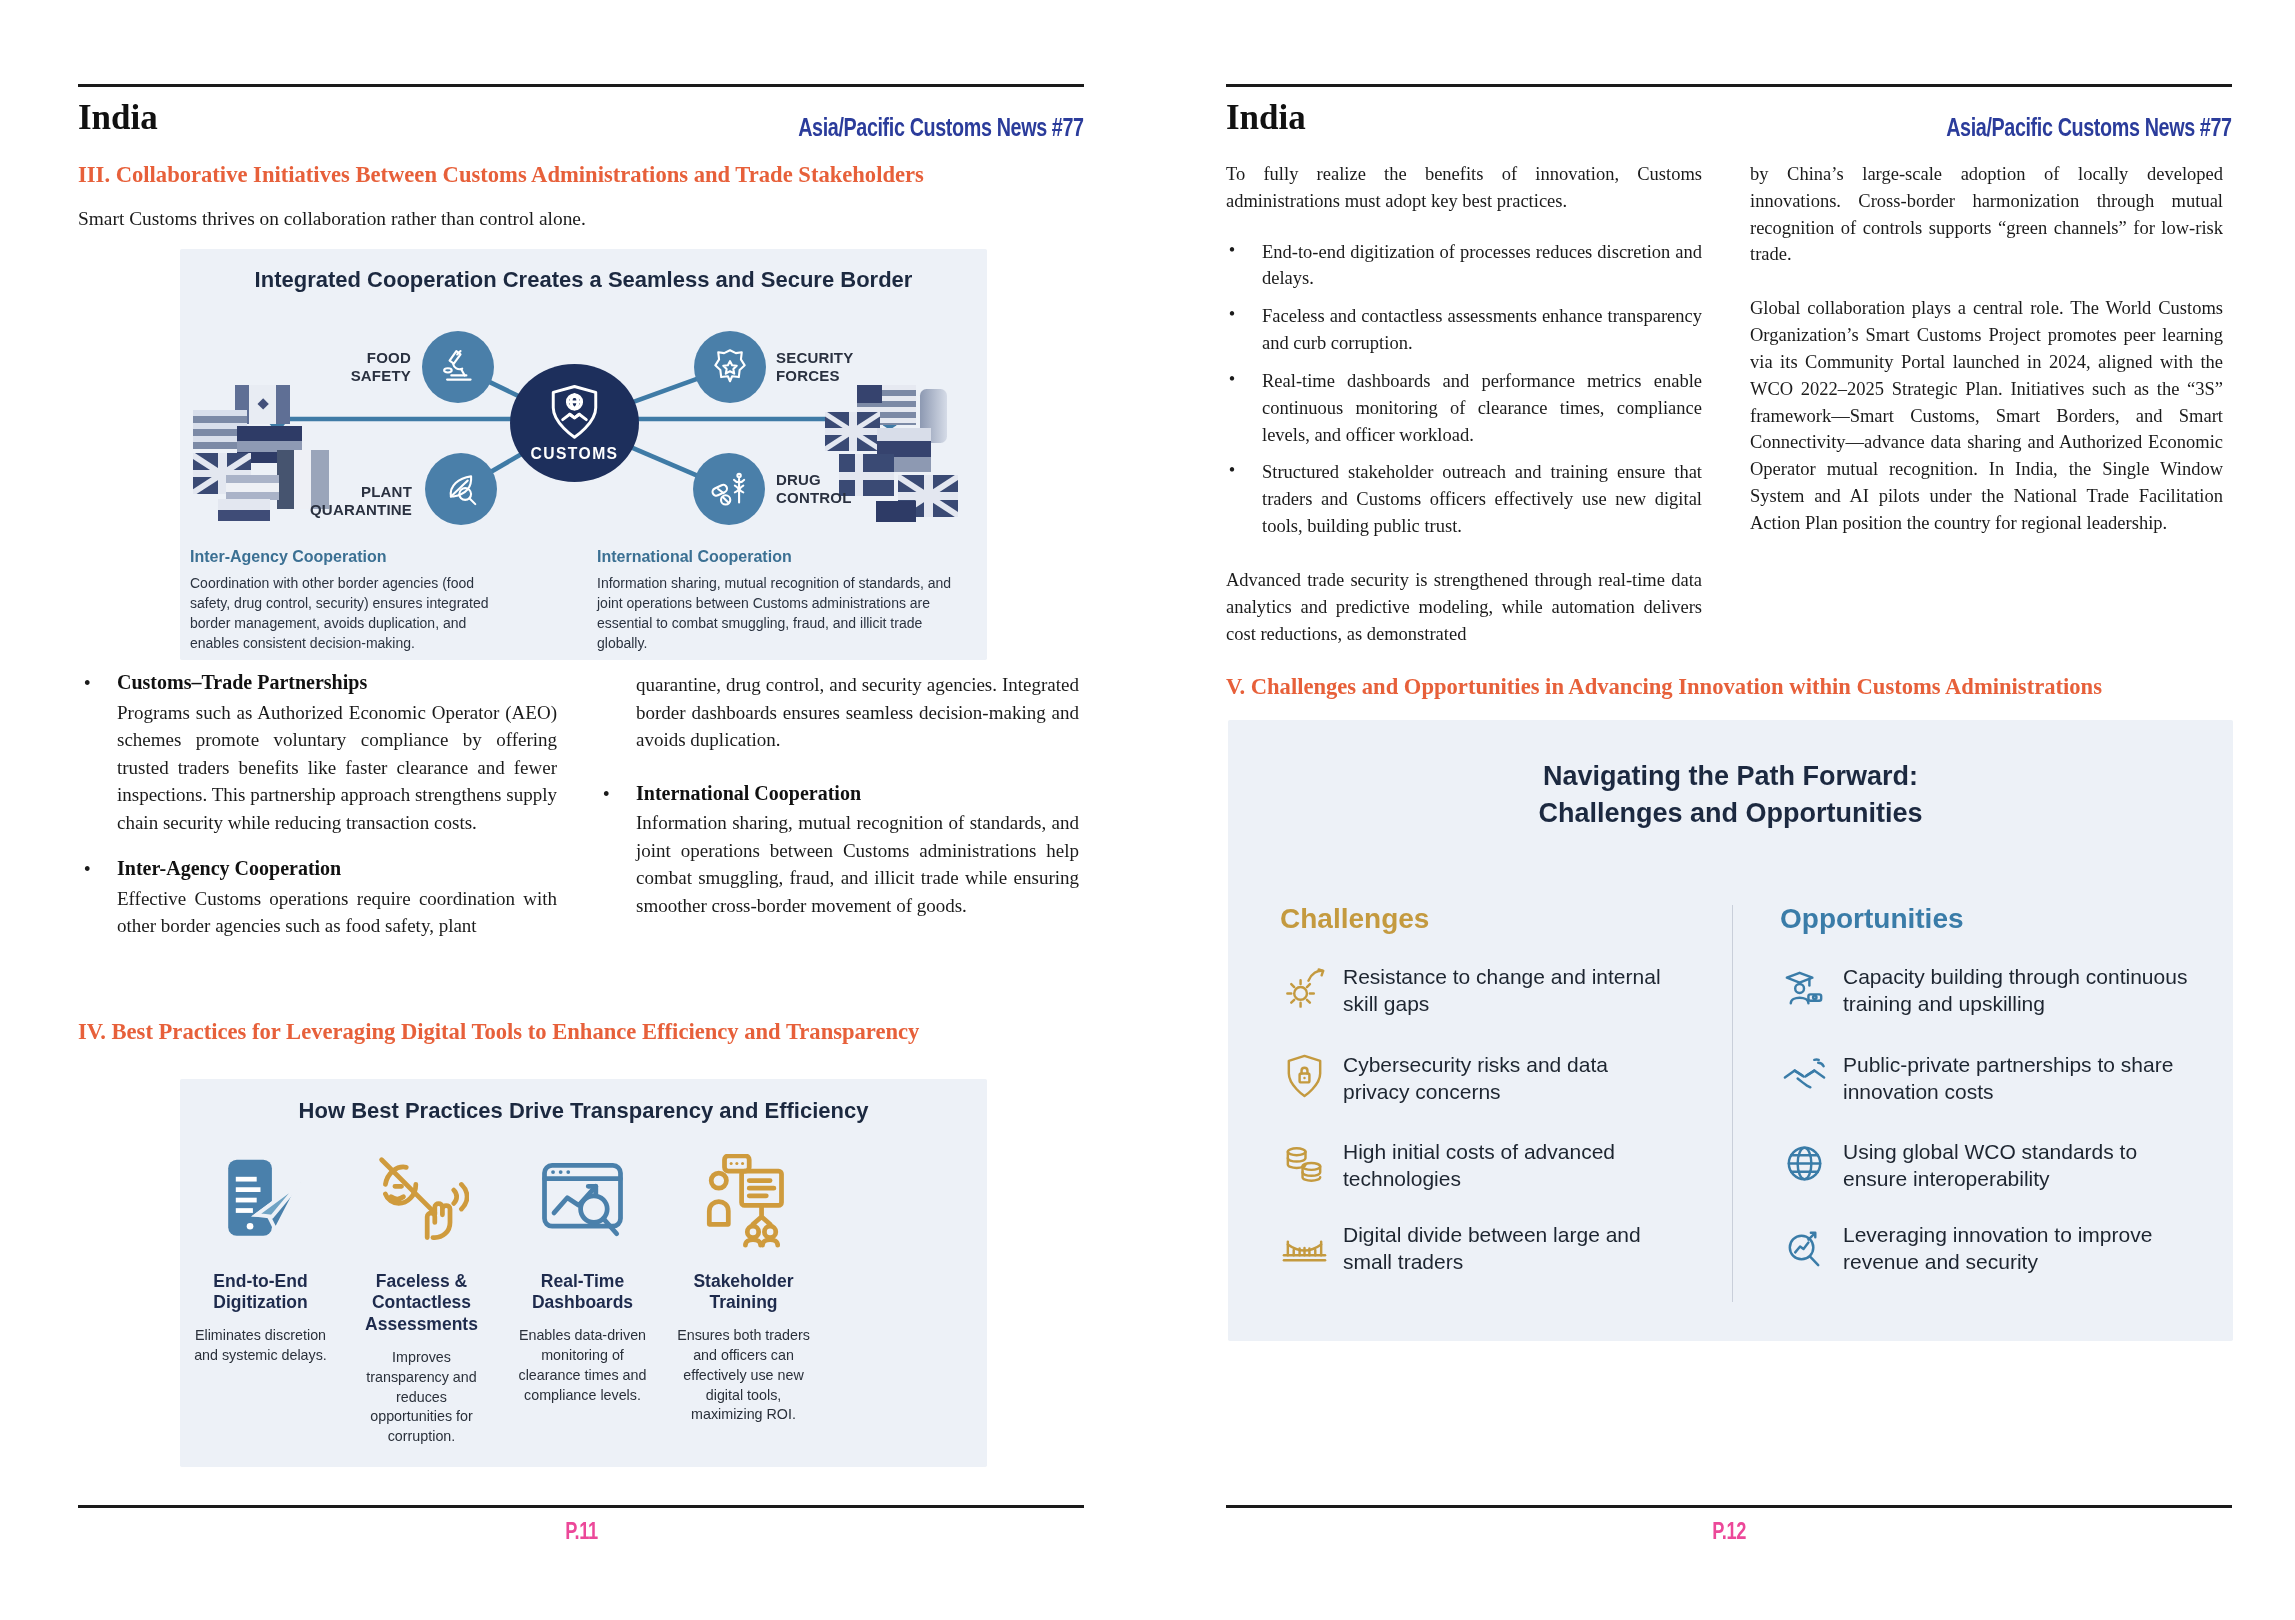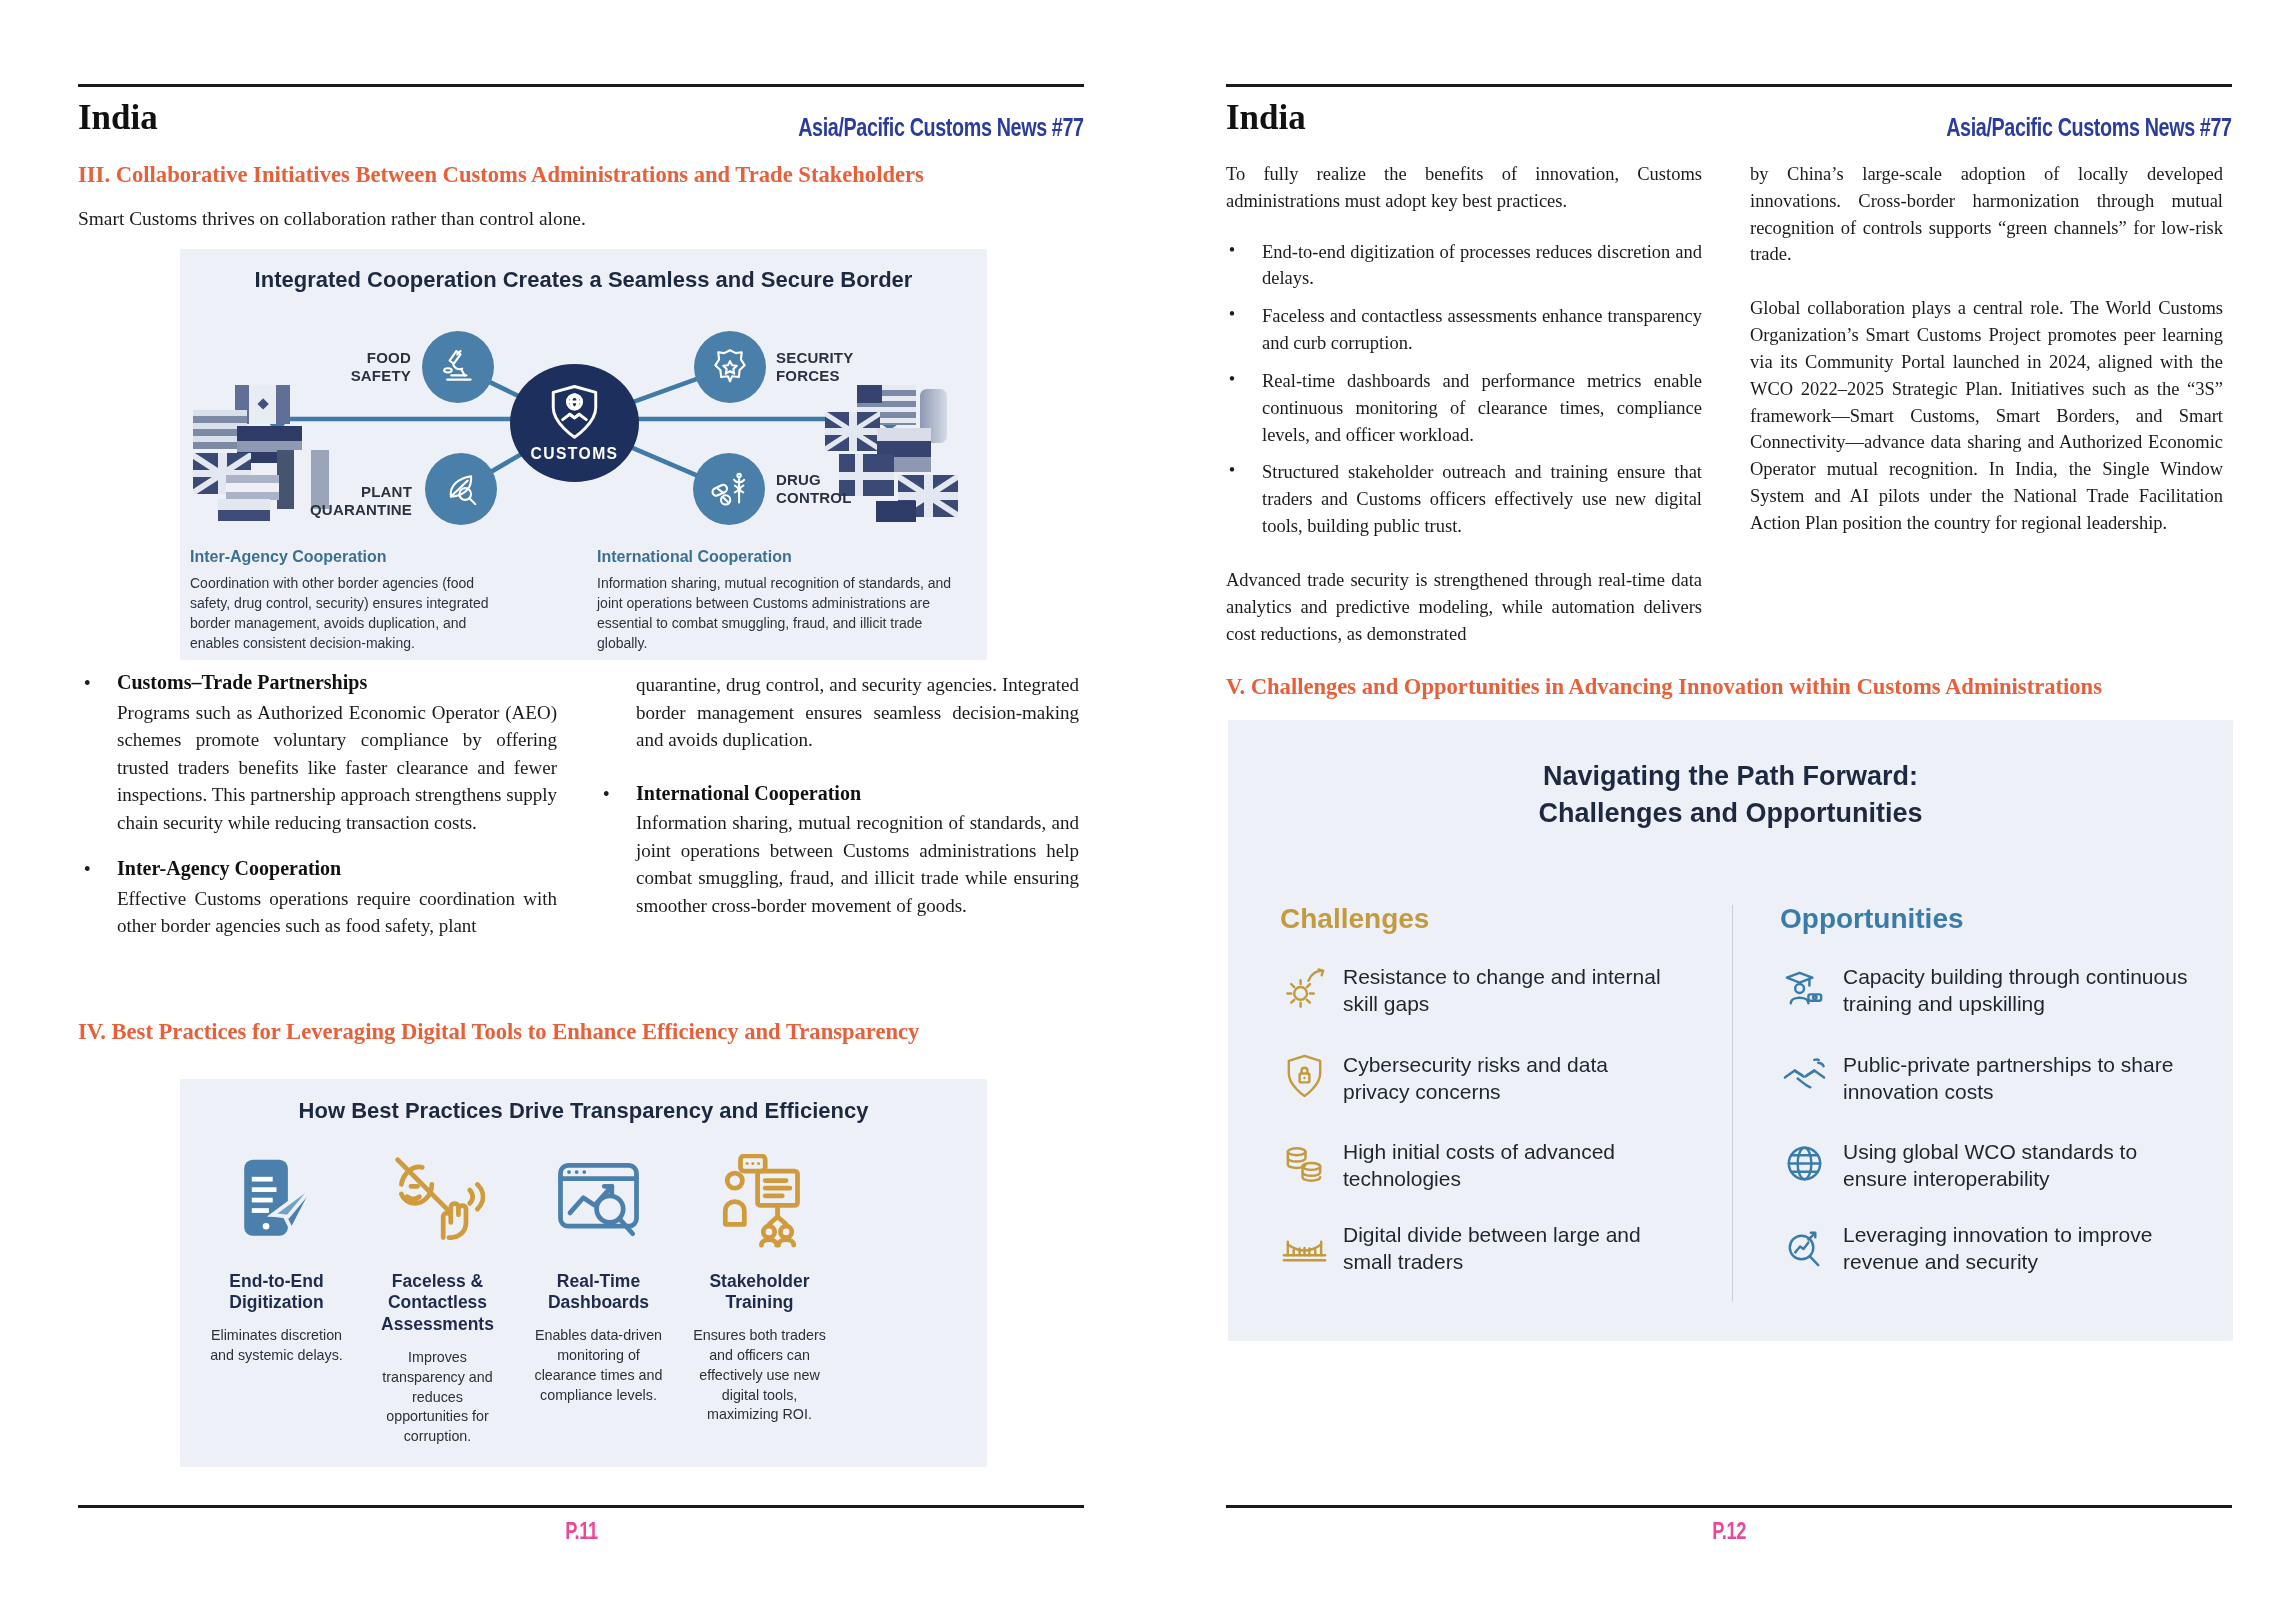--- a/index.html
+++ b/index.html
@@ -59,21 +59,21 @@
   .flags{position:absolute;width:161px;height:138px;}
   .f{position:absolute;}
   .ukflag{background:#3a4a74;overflow:hidden;}
   .ukflag i{position:absolute;background:#e3e7f0;display:block;}
   .ukflag .d1{width:220%;height:14%;top:43%;left:-60%;transform:rotate(33deg);}
   .ukflag .d2{width:220%;height:14%;top:43%;left:-60%;transform:rotate(-33deg);}
   .ukflag .hbar{left:0;top:41%;width:100%;height:18%;}
   .ukflag .vbar{top:0;left:43%;width:15%;height:100%;}
 
   
-  .bp-row{position:absolute;left:16px;top:69px;width:644px;display:flex;}
+  .bp-row{position:absolute;left:0;top:69px;width:644px;display:flex;}
   .bp{width:202px;padding:0 13px;box-sizing:border-box;display:flex;flex-direction:column;
       align-items:center;text-align:center;}
   .bp-icon{height:106px;display:flex;align-items:center;justify-content:center;}
   .bp-icon svg{width:95px;height:95px;}
   .bp h4{margin:16.6px 0 0 0;font-family:"Liberation Sans",sans-serif;font-weight:700;
          font-size:17.5px;color:#1e2b4d;line-height:1.25;}
   .bp p{margin:12px 0 0 0;font-family:"Liberation Sans",sans-serif;font-size:14.3px;
         line-height:1.38;color:#2a303a;}
   .gold{color:#cf9b3d;} .steel{color:#4a80ab;}
 
@@ -243,21 +243,21 @@
       <div class="bbody body-txt">Programs such as Authorized Economic Operator (AEO) schemes promote voluntary compliance by offering trusted traders benefits like faster clearance and fewer inspections. This partnership approach strengthens supply chain security while reducing transaction costs.</div>
     </div>
     <div class="bitem">
       <span class="bdot">•</span>
       <div class="btitle">Inter-Agency Cooperation</div>
       <div class="bbody body-txt">Effective Customs operations require coordination with other border agencies such as food safety, plant</div>
     </div>
   </div>
   <div class="bcol" style="left:600px;top:671px;width:479px;">
     <div class="bitem" style="margin-bottom:28px;">
-      <div class="body-txt">quarantine, drug control, and security agencies. Integrated border management ensures seamless decision-making and avoids duplication.</div>
+      <div class="body-txt">quarantine, drug control, and security agencies. Integrated border dashboards ensures seamless decision-making and avoids duplication.</div>
     </div>
     <div class="bitem">
       <span class="bdot">•</span>
       <div class="btitle">International Cooperation</div>
       <div class="bbody body-txt">Information sharing, mutual recognition of standards, and joint operations between Customs administrations help combat smuggling, fraud, and illicit trade while ensuring smoother cross-border movement of goods.</div>
     </div>
   </div>
 
   <div class="sec-h" style="top:1019px;">IV. Best Practices for Leveraging Digital Tools to Enhance Efficiency and Transparency</div>
 

